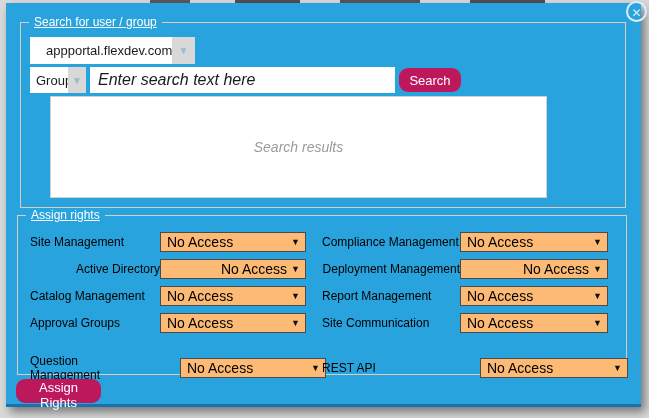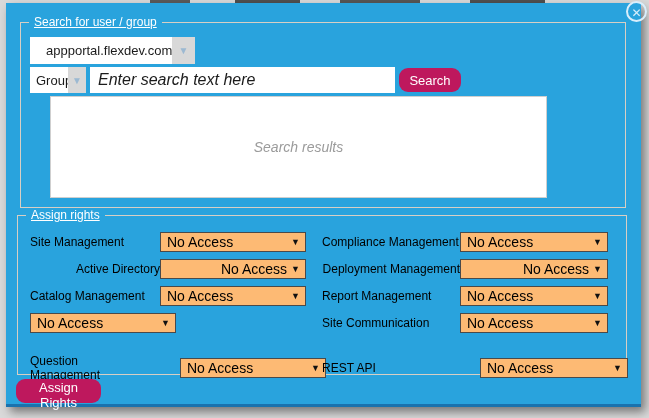--- a/index.html
+++ b/index.html
@@ -148,20 +148,21 @@
     </div>
   </div>
   <div class="arow lcol r3">
     <span class="rlabel">Catalog Management</span>
     <div class="sel">
       <span class="selval">No Access</span>
       <span class="caret">▼</span>
     </div>
   </div>
   <div class="arow lcol r4">
+    <span class="rlabel">Approval Groups</span>
     <div class="sel">
       <span class="selval">No Access</span>
       <span class="caret">▼</span>
     </div>
   </div>
   <div class="arow lcol r5">
     <span class="rlabel force-wrap">Question Management</span>
     <div class="sel" style="margin-left:38px;">
       <span class="selval">No Access</span>
       <span class="caret">▼</span>

